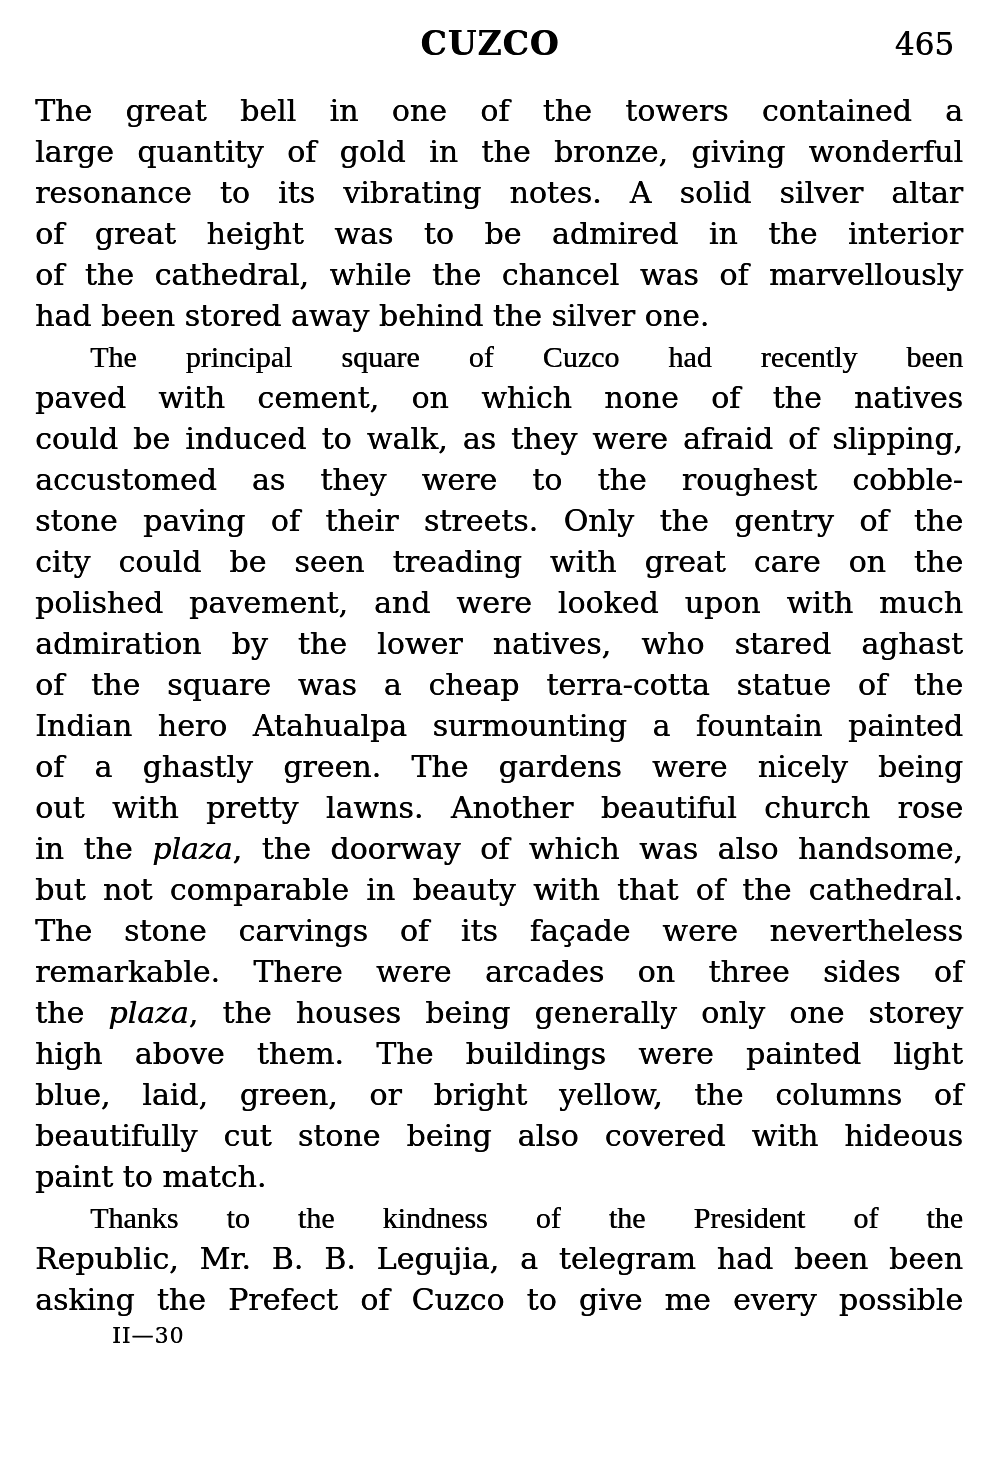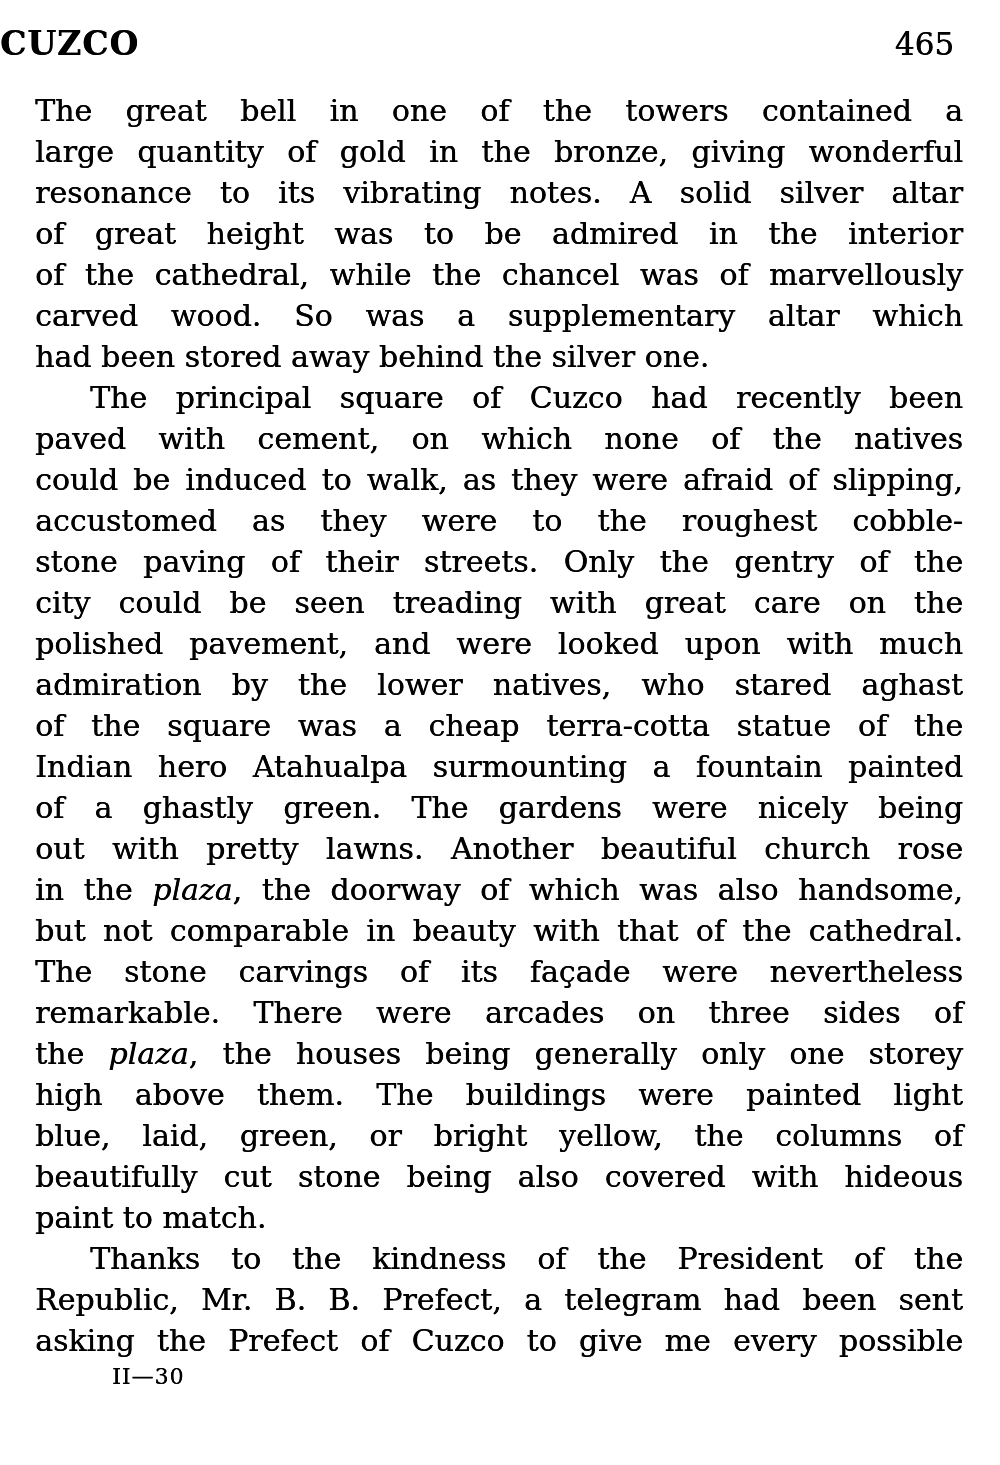--- a/index.html
+++ b/index.html
@@ -14,20 +14,21 @@
     overflow: hidden;
   }
   .header {
     position: relative;
     height: 64px;
   }
   .running-head {
     position: absolute;
     left: 0; right: 20px;
     top: 24px;
+    text-align: center;
     font-weight: bold;
     font-size: 33px;
     letter-spacing: 1px;
     text-shadow: 0.4px 0 0 currentColor;
   }
   .page-number {
     position: absolute;
     right: 46px;
     top: 26px;
     font-size: 31px;
@@ -39,21 +40,21 @@
   }
   .paragraph { display: block; }
   .line {
     font-size: 30px;
     line-height: 41px;
     text-align: justify;
     text-align-last: justify;
     text-shadow: 0.4px 0 0 currentColor;
   }
   .line.last { text-align-last: left; }
-  .line.indent { text-indent: 55px; }
+  .line.indent { text-indent: 55px; font-family: Liberation Serif, serif; }
   .line i { font-style: italic; }
   .footer {
     margin-top: 3px;
     padding-left: 112px;
     font-size: 22px;
     letter-spacing: 1px;
     text-shadow: 0.4px 0 0 currentColor;
   }
 </style>
 </head>
@@ -64,21 +65,20 @@
     <div class="running-head">CUZCO</div>
     <div class="page-number">465</div>
   </div>
   <div class="text-block" id="text-block">
       <div class="paragraph">
         <div class="line">The great bell in one of the towers contained a</div>
         <div class="line">large quantity of gold in the bronze, giving wonderful</div>
         <div class="line">resonance to its vibrating notes.  A solid silver altar</div>
         <div class="line">of great height was to be admired in the interior</div>
         <div class="line">of the cathedral, while the chancel was of marvellously</div>
-        <div class="line">carved wood.  So was a supplementary altar which</div>
         <div class="line last">had been stored away behind the silver one.</div>
       </div>
       <div class="paragraph">
         <div class="line indent">The principal square of Cuzco had recently been</div>
         <div class="line">paved with cement, on which none of the natives</div>
         <div class="line">could be induced to walk, as they were afraid of slipping,</div>
         <div class="line">accustomed as they were to the roughest cobble-</div>
         <div class="line">stone paving of their streets.  Only the gentry of the</div>
         <div class="line">city could be seen treading with great care on the</div>
         <div class="line">polished pavement, and were looked upon with much</div>
@@ -92,20 +92,20 @@
         <div class="line">The stone carvings of its façade were nevertheless</div>
         <div class="line">remarkable.  There were arcades on three sides of</div>
         <div class="line">the <i>plaza</i>, the houses being generally only one storey</div>
         <div class="line">high above them.  The buildings were painted light</div>
         <div class="line">blue, laid, green, or bright yellow, the columns of</div>
         <div class="line">beautifully cut stone being also covered with hideous</div>
         <div class="line last">paint to match.</div>
       </div>
       <div class="paragraph">
         <div class="line indent">Thanks to the kindness of the President of the</div>
-        <div class="line">Republic, Mr. B. B. Prefect, a telegram had been sent</div>
+        <div class="line">Republic, Mr. B. B. Legujia, a telegram had been been</div>
         <div class="line">asking the Prefect of Cuzco to give me every possible</div>
       </div>
     </div>
   <div class="footer">
     <span>II—30</span>
   </div>
 </div>
 
 </body></html>

